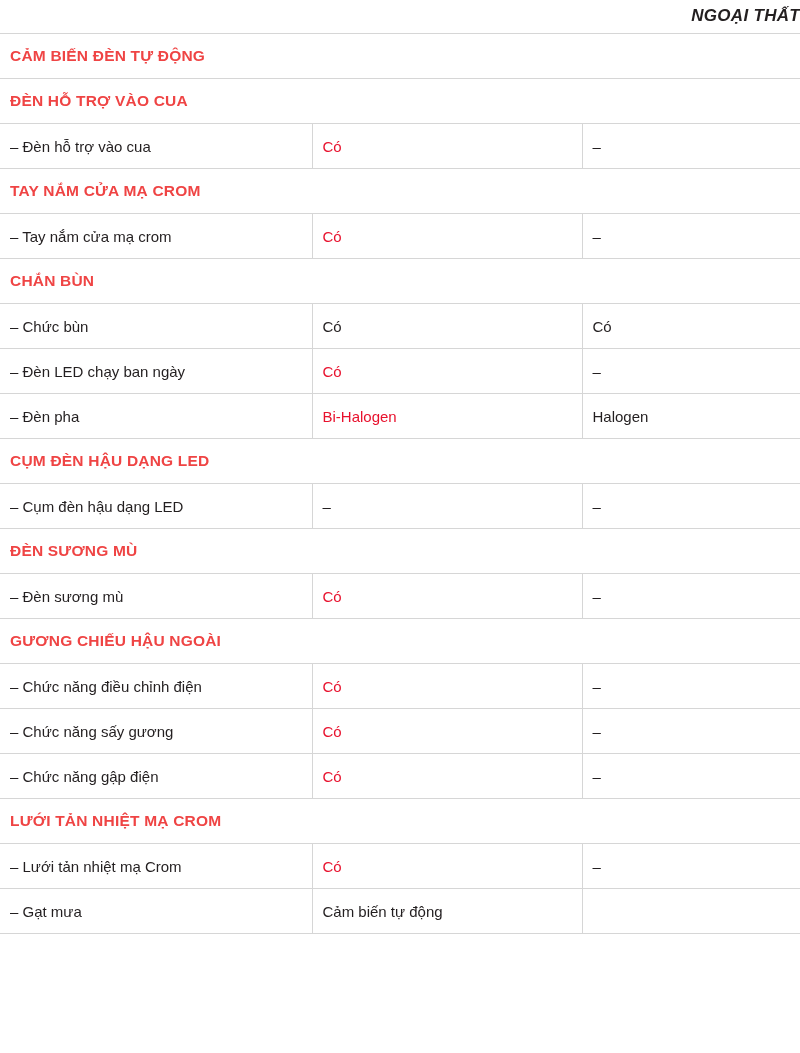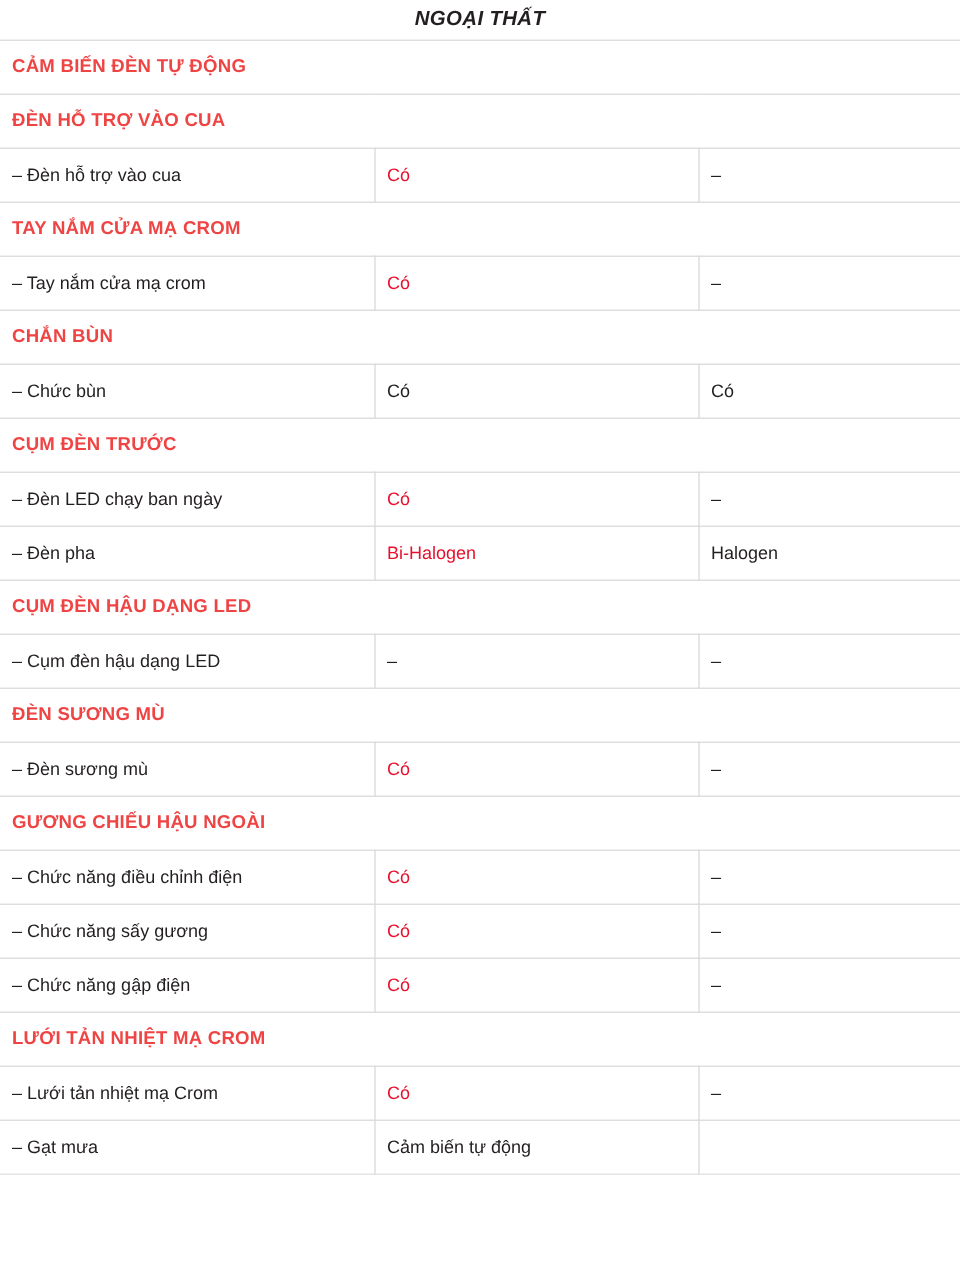--- a/index.html
+++ b/index.html
@@ -22,21 +22,21 @@
     border: 1px solid #d6d6d6;
     vertical-align: middle;
     padding: 0;
   }
   
   .title-row td {
     border-top: none;
     border-left: none;
     border-right: none;
     border-bottom: 1px solid #d6d6d6;
-    text-align: center;
+    text-align: right;
     font-style: italic;
     font-weight: bold;
     font-size: 17px;
     letter-spacing: 0.3px;
     height: 31px;
     padding-bottom: 2px;
     color: #231f20;
   }
   
   .group-row td {
@@ -103,23 +103,20 @@
         <td class="c-v2">–</td>
       </tr>
       <tr class="group-row">
         <td colspan="3">CHẮN BÙN</td>
       </tr>
       <tr class="data-row">
         <td class="c-label">– Chức bùn</td>
         <td class="c-v1">Có</td>
         <td class="c-v2">Có</td>
       </tr>
-      <tr class="group-row">
-        <td colspan="3">CỤM ĐÈN TRƯỚC</td>
-      </tr>
       <tr class="data-row">
         <td class="c-label">– Đèn LED chạy ban ngày</td>
         <td class="c-v1 hl">Có</td>
         <td class="c-v2">–</td>
       </tr>
       <tr class="data-row">
         <td class="c-label">– Đèn pha</td>
         <td class="c-v1 hl">Bi-Halogen</td>
         <td class="c-v2">Halogen</td>
       </tr>

